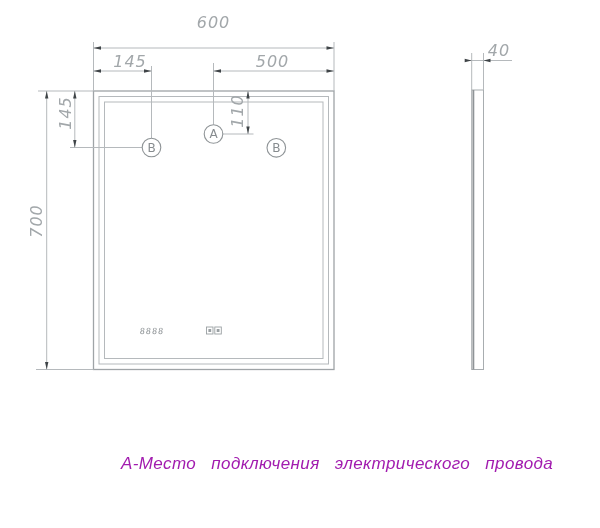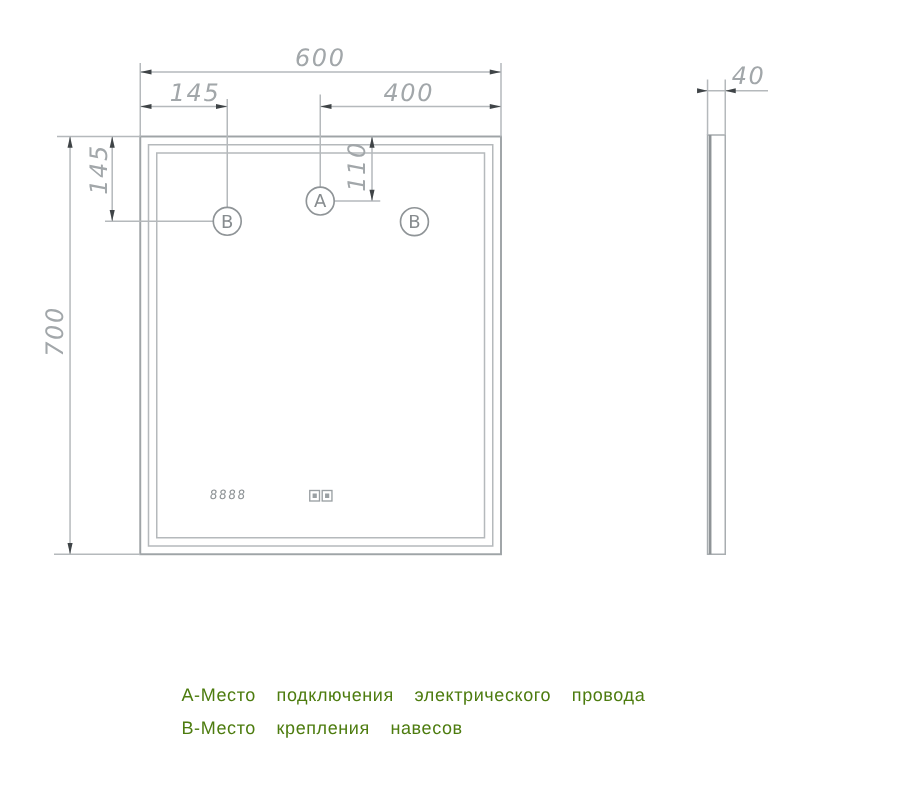--- a/index.html
+++ b/index.html
@@ -48,26 +48,27 @@
     font-family: "DejaVu Sans Mono", monospace;
     font-size: 8.5px;
     letter-spacing: 1px;
     color: #8e9396;
     line-height: 1;
   }
   .legend {
     position: absolute;
     left: 121px;
     top: 453px;
-    color: #4d7c0f;
-    font-size: 12px;
+    color: #a21caf;
+    font-size: 17px;
     letter-spacing: 0.4px;
     word-spacing: 10px;
     line-height: 21.5px;
     white-space: nowrap;
+    font-style: italic;
   }
 </style>
 </head>
 <body>
 
 <div class="canvas">
 
   <svg class="linework" width="600" height="528" viewBox="0 0 600 528">
 
     <g fill="none">
@@ -139,40 +140,39 @@
     </g>
 
     <g stroke="#9aa0a3" stroke-width="0.9" fill="none">
       <rect x="206.5" y="327" width="6.5" height="7"></rect>
       <rect x="214.8" y="327" width="6.5" height="7"></rect>
       <rect x="208.4" y="329" width="2.8" height="3" fill="#9aa0a3" stroke="none"></rect>
       <rect x="216.7" y="329" width="2.8" height="3" fill="#9aa0a3" stroke="none"></rect>
     </g>
   </svg>
 
-  <div class="dim-label" style="left:213.5px; top:39px;">600</div>
+  <div class="dim-label" style="left:213.5px; top:23px;">600</div>
 
   <div class="dim-label" style="left:130px; top:62px;">145</div>
 
-  <div class="dim-label" style="left:272.5px; top:62px;">400</div>
+  <div class="dim-label" style="left:272.5px; top:62px;">500</div>
 
   <div class="dim-label rot" style="left:37px; top:221px;">700</div>
 
   <div class="dim-label rot" style="left:65.5px; top:113px;">145</div>
 
   <div class="dim-label rot" style="left:237.5px; top:110.5px;">110</div>
 
   <div class="dim-label" style="left:499px; top:51px;">40</div>
 
   <div class="marker-label" style="left:213.5px; top:134px;">А</div>
 
   <div class="marker-label" style="left:151.5px; top:147.5px;">В</div>
 
   <div class="marker-label" style="left:276.3px; top:147.8px;">В</div>
 
   <div class="clock-display" style="left:151.5px; top:330.5px;">8888</div>
 
   <div class="legend">
     <div>А-Место подключения электрического провода</div>
-    <div>В-Место крепления навесов</div>
   </div>
 
 </div>
 
 </body></html>

